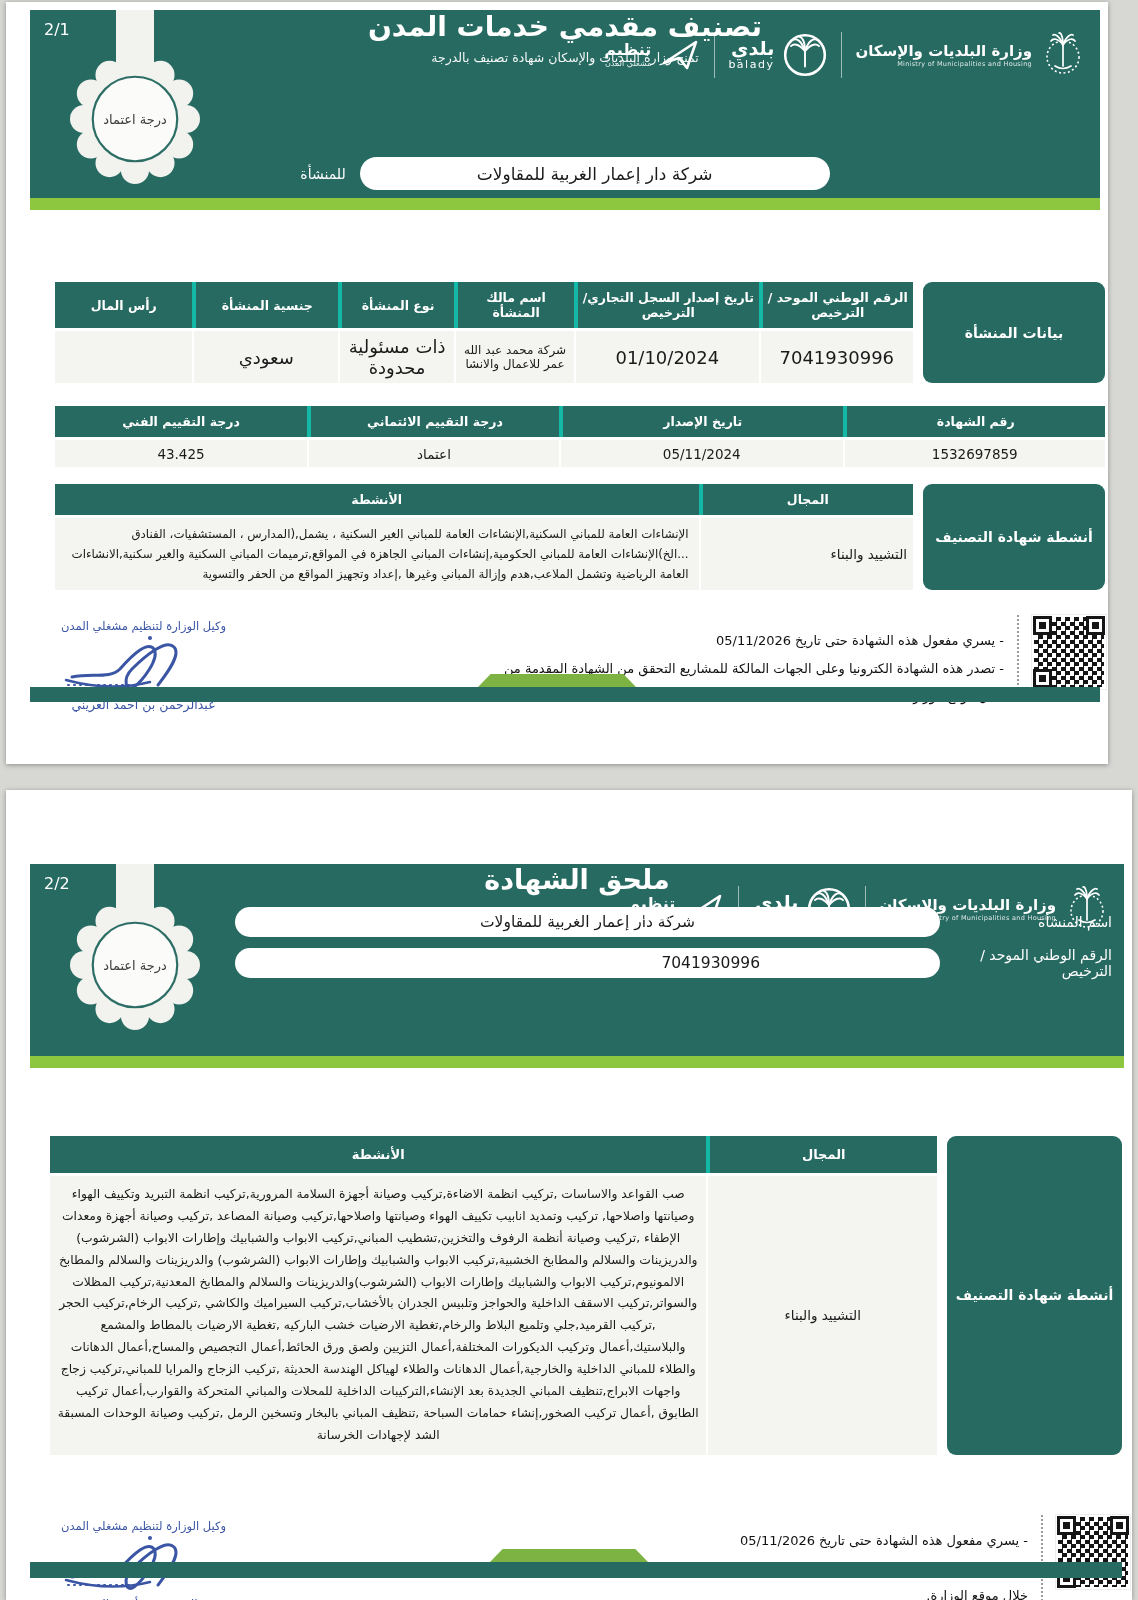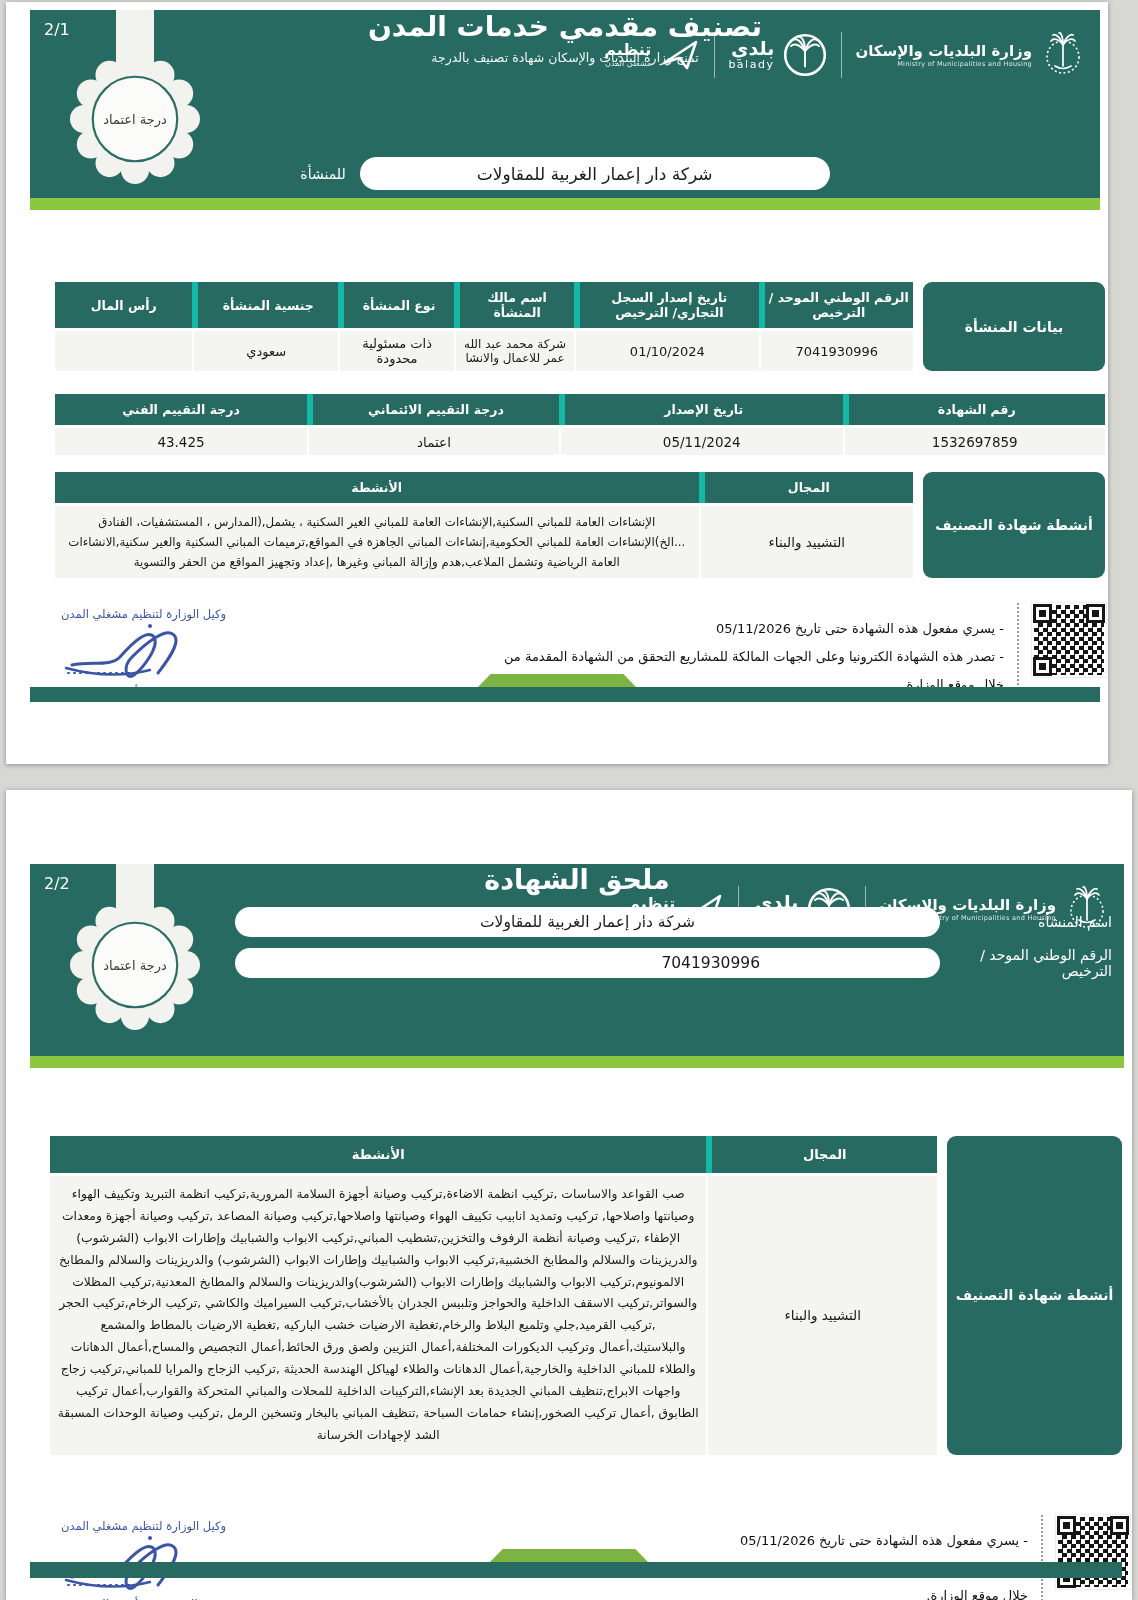--- a/index.html
+++ b/index.html
@@ -64,28 +64,28 @@
   
   .section{display:flex; direction:rtl; gap:10px; margin:0 3px 0 49px; align-items:stretch;}
   #page-2 .section{margin:0 10px 0 44px;}
   .side-label{flex:none; width:182px; background:var(--teal); border-radius:9px; color:#fff;
               display:flex; align-items:center; justify-content:center;
               font-size:14px; font-weight:bold; text-align:center; padding:16px 8px;}
   #page-2 .side-label{width:175px;}
   .tbl-wrap{flex:1;}
   table{width:100%; border-collapse:separate; border-spacing:0; table-layout:fixed; direction:rtl; height:100%;}
   th{background:var(--teal); color:#fff; font-size:12.5px; font-weight:bold;
-     padding:8px 4px; border-left:6px solid #14b8a6; vertical-align:middle;}
+     padding:8px 4px; border-left:4px solid #14b8a6; vertical-align:middle;}
   th:last-child{border-left:none;}
   td{background:var(--panel); font-size:13.5px; text-align:center; padding:5px 6px;
      border-left:2px solid #fff; border-top:3px solid #fff; vertical-align:middle;}
   td:last-child{border-left:none;}
-  .s1{margin-top:72px;} .s1 td{height:40px; font-size:13px;}
+  .s1{margin-top:72px;} .s1 td{height:40px; font-size:18px;}
   .s2{margin-top:23px;} .s2 td{height:30px;}
-  .s3{margin-top:17px;} .s3 td{height:58px;}
+  .s3{margin-top:17px;} .s3 td{height:58px;text-align:right;}
   .activities-cell{font-size:11.8px; line-height:1.7; padding:6px 10px;}
   #page-2 .s-annex{margin-top:68px;}
   #page-2 .s-annex th{font-size:13px; padding:11px 4px;}
   #page-2 .s-annex td{height:212px;}
   #page-2 .activities-cell{font-size:12.3px; line-height:1.78; padding:8px 6px;}
 
   
   .footer{display:flex; direction:rtl; align-items:flex-start; margin:25px 2px 0 30px;}
   #page-2 .footer{margin-top:60px;}
   .qr{flex:none; width:74px; height:74px; position:relative;

